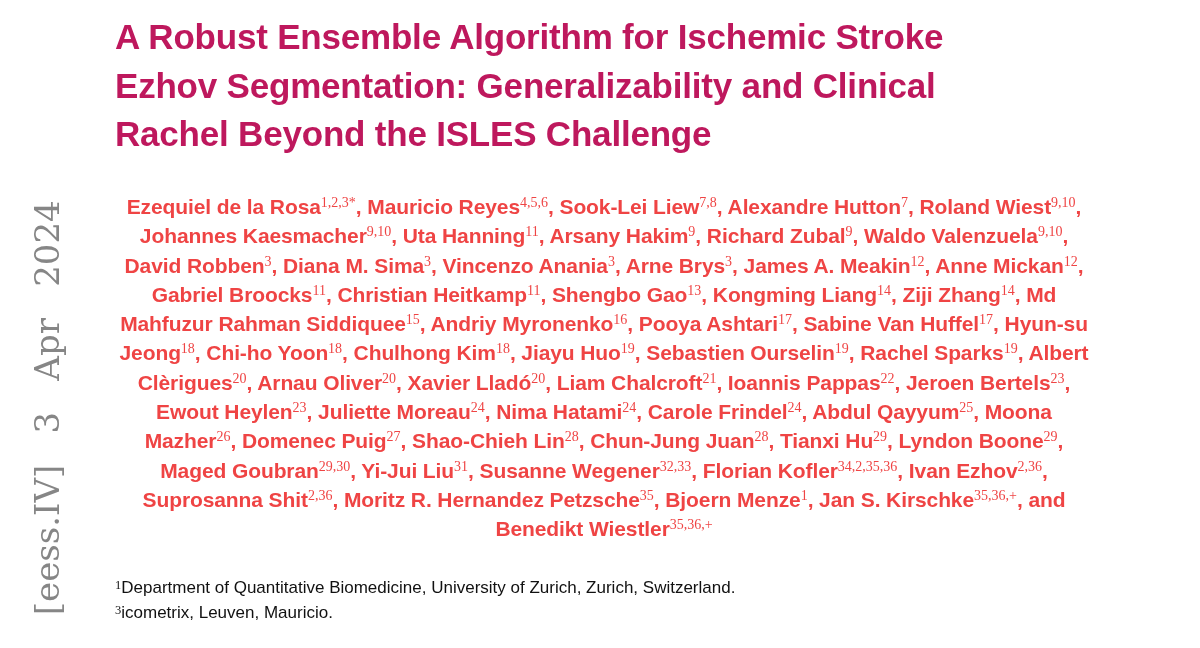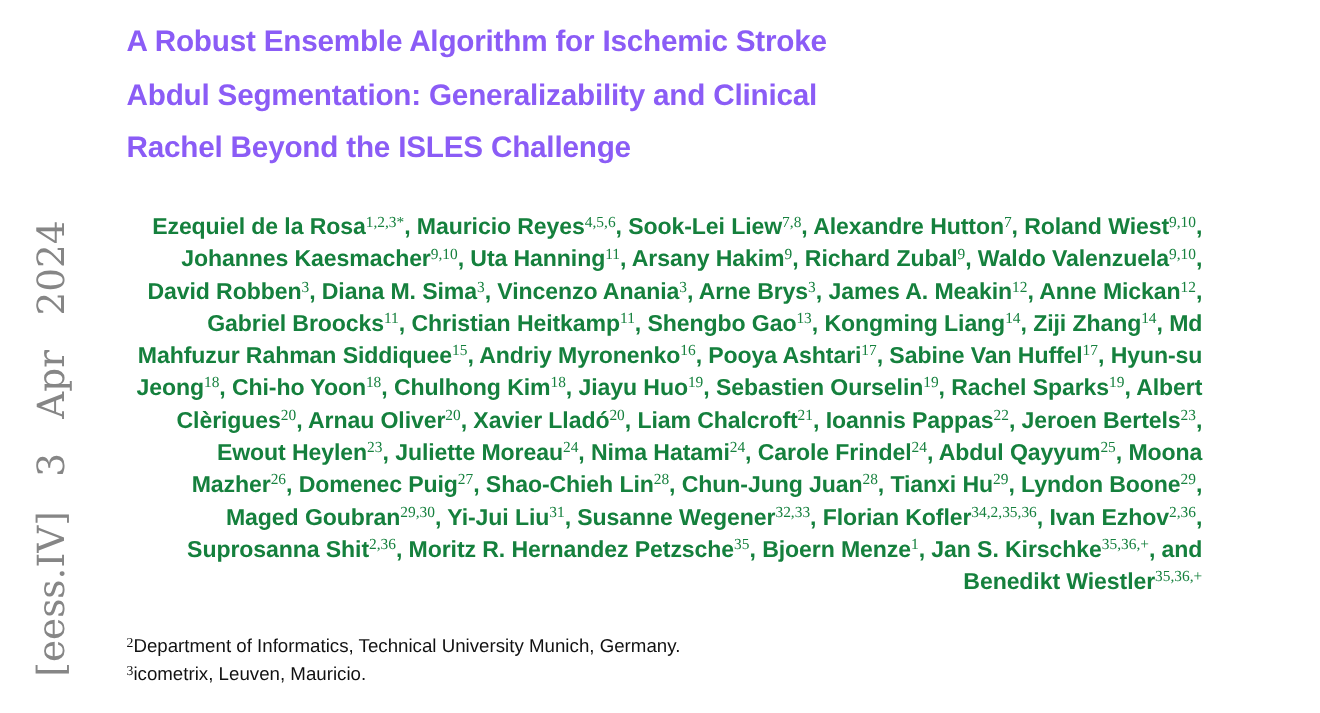--- a/index.html
+++ b/index.html
@@ -20,36 +20,36 @@
     font-size: 34px;
     line-height: 34px;
     color: #868686;
     white-space: nowrap;
     word-spacing: 0.6em;
   }
   .title {
     position: absolute;
     left: 115px; top: 13px;
     width: 1000px;
-    font-size: 27px;
+    font-size: 35px;
     line-height: 48.5px;
     font-weight: 700;
     letter-spacing: -0.2px;
-    color: #8b5cf6;
+    color: #be185d;
   }
   .authors {
     position: absolute;
     left: 115px; top: 192px;
     width: 978px;
     font-size: 21px;
     line-height: 29.3px;
     font-weight: 700;
     letter-spacing: -0.1px;
-    color: #15803d;
-    text-align: right;
+    color: #ef4444;
+    text-align: center;
   }
   .authors sup.a-sup {
     font-family: "Liberation Serif", serif;
     font-weight: 400;
     font-size: 14px;
     line-height: 0;
     vertical-align: 7px;
     letter-spacing: 0;
   }
   .affils {
@@ -69,22 +69,22 @@
   }
   .affils b { font-weight: 400; }
 </style>
 </head>
 <body>
 
 <div class="watermark">2 [eess.IV] 3 Apr 2024</div>
 
 <div class="title">
     <div class="t-line">A Robust Ensemble Algorithm for Ischemic Stroke</div>
-    <div class="t-line">Abdul Segmentation: Generalizability and Clinical</div>
+    <div class="t-line">Ezhov Segmentation: Generalizability and Clinical</div>
     <div class="t-line">Rachel Beyond the ISLES Challenge</div>
   </div>
 
 <p class="authors"><span class="author"><span class="a-name">Ezequiel de la Rosa</span><sup class="a-sup">1,2,3*</sup><span class="a-sep">, </span></span><span class="author"><span class="a-name">Mauricio Reyes</span><sup class="a-sup">4,5,6</sup><span class="a-sep">, </span></span><span class="author"><span class="a-name">Sook-Lei Liew</span><sup class="a-sup">7,8</sup><span class="a-sep">, </span></span><span class="author"><span class="a-name">Alexandre Hutton</span><sup class="a-sup">7</sup><span class="a-sep">, </span></span><span class="author"><span class="a-name">Roland Wiest</span><sup class="a-sup">9,10</sup><span class="a-sep">, </span></span><span class="author"><span class="a-name">Johannes Kaesmacher</span><sup class="a-sup">9,10</sup><span class="a-sep">, </span></span><span class="author"><span class="a-name">Uta Hanning</span><sup class="a-sup">11</sup><span class="a-sep">, </span></span><span class="author"><span class="a-name">Arsany Hakim</span><sup class="a-sup">9</sup><span class="a-sep">, </span></span><span class="author"><span class="a-name">Richard Zubal</span><sup class="a-sup">9</sup><span class="a-sep">, </span></span><span class="author"><span class="a-name">Waldo Valenzuela</span><sup class="a-sup">9,10</sup><span class="a-sep">, </span></span><span class="author"><span class="a-name">David Robben</span><sup class="a-sup">3</sup><span class="a-sep">, </span></span><span class="author"><span class="a-name">Diana M. Sima</span><sup class="a-sup">3</sup><span class="a-sep">, </span></span><span class="author"><span class="a-name">Vincenzo Anania</span><sup class="a-sup">3</sup><span class="a-sep">, </span></span><span class="author"><span class="a-name">Arne Brys</span><sup class="a-sup">3</sup><span class="a-sep">, </span></span><span class="author"><span class="a-name">James A. Meakin</span><sup class="a-sup">12</sup><span class="a-sep">, </span></span><span class="author"><span class="a-name">Anne Mickan</span><sup class="a-sup">12</sup><span class="a-sep">, </span></span><span class="author"><span class="a-name">Gabriel Broocks</span><sup class="a-sup">11</sup><span class="a-sep">, </span></span><span class="author"><span class="a-name">Christian Heitkamp</span><sup class="a-sup">11</sup><span class="a-sep">, </span></span><span class="author"><span class="a-name">Shengbo Gao</span><sup class="a-sup">13</sup><span class="a-sep">, </span></span><span class="author"><span class="a-name">Kongming Liang</span><sup class="a-sup">14</sup><span class="a-sep">, </span></span><span class="author"><span class="a-name">Ziji Zhang</span><sup class="a-sup">14</sup><span class="a-sep">, </span></span><span class="author"><span class="a-name">Md Mahfuzur Rahman Siddiquee</span><sup class="a-sup">15</sup><span class="a-sep">, </span></span><span class="author"><span class="a-name">Andriy Myronenko</span><sup class="a-sup">16</sup><span class="a-sep">, </span></span><span class="author"><span class="a-name">Pooya Ashtari</span><sup class="a-sup">17</sup><span class="a-sep">, </span></span><span class="author"><span class="a-name">Sabine Van Huffel</span><sup class="a-sup">17</sup><span class="a-sep">, </span></span><span class="author"><span class="a-name">Hyun-su Jeong</span><sup class="a-sup">18</sup><span class="a-sep">, </span></span><span class="author"><span class="a-name">Chi-ho Yoon</span><sup class="a-sup">18</sup><span class="a-sep">, </span></span><span class="author"><span class="a-name">Chulhong Kim</span><sup class="a-sup">18</sup><span class="a-sep">, </span></span><span class="author"><span class="a-name">Jiayu Huo</span><sup class="a-sup">19</sup><span class="a-sep">, </span></span><span class="author"><span class="a-name">Sebastien Ourselin</span><sup class="a-sup">19</sup><span class="a-sep">, </span></span><span class="author"><span class="a-name">Rachel Sparks</span><sup class="a-sup">19</sup><span class="a-sep">, </span></span><span class="author"><span class="a-name">Albert Clèrigues</span><sup class="a-sup">20</sup><span class="a-sep">, </span></span><span class="author"><span class="a-name">Arnau Oliver</span><sup class="a-sup">20</sup><span class="a-sep">, </span></span><span class="author"><span class="a-name">Xavier Lladó</span><sup class="a-sup">20</sup><span class="a-sep">, </span></span><span class="author"><span class="a-name">Liam Chalcroft</span><sup class="a-sup">21</sup><span class="a-sep">, </span></span><span class="author"><span class="a-name">Ioannis Pappas</span><sup class="a-sup">22</sup><span class="a-sep">, </span></span><span class="author"><span class="a-name">Jeroen Bertels</span><sup class="a-sup">23</sup><span class="a-sep">, </span></span><span class="author"><span class="a-name">Ewout Heylen</span><sup class="a-sup">23</sup><span class="a-sep">, </span></span><span class="author"><span class="a-name">Juliette Moreau</span><sup class="a-sup">24</sup><span class="a-sep">, </span></span><span class="author"><span class="a-name">Nima Hatami</span><sup class="a-sup">24</sup><span class="a-sep">, </span></span><span class="author"><span class="a-name">Carole Frindel</span><sup class="a-sup">24</sup><span class="a-sep">, </span></span><span class="author"><span class="a-name">Abdul Qayyum</span><sup class="a-sup">25</sup><span class="a-sep">, </span></span><span class="author"><span class="a-name">Moona Mazher</span><sup class="a-sup">26</sup><span class="a-sep">, </span></span><span class="author"><span class="a-name">Domenec Puig</span><sup class="a-sup">27</sup><span class="a-sep">, </span></span><span class="author"><span class="a-name">Shao-Chieh Lin</span><sup class="a-sup">28</sup><span class="a-sep">, </span></span><span class="author"><span class="a-name">Chun-Jung Juan</span><sup class="a-sup">28</sup><span class="a-sep">, </span></span><span class="author"><span class="a-name">Tianxi Hu</span><sup class="a-sup">29</sup><span class="a-sep">, </span></span><span class="author"><span class="a-name">Lyndon Boone</span><sup class="a-sup">29</sup><span class="a-sep">, </span></span><span class="author"><span class="a-name">Maged Goubran</span><sup class="a-sup">29,30</sup><span class="a-sep">, </span></span><span class="author"><span class="a-name">Yi-Jui Liu</span><sup class="a-sup">31</sup><span class="a-sep">, </span></span><span class="author"><span class="a-name">Susanne Wegener</span><sup class="a-sup">32,33</sup><span class="a-sep">, </span></span><span class="author"><span class="a-name">Florian Kofler</span><sup class="a-sup">34,2,35,36</sup><span class="a-sep">, </span></span><span class="author"><span class="a-name">Ivan Ezhov</span><sup class="a-sup">2,36</sup><span class="a-sep">, </span></span><span class="author"><span class="a-name">Suprosanna Shit</span><sup class="a-sup">2,36</sup><span class="a-sep">, </span></span><span class="author"><span class="a-name">Moritz R. Hernandez Petzsche</span><sup class="a-sup">35</sup><span class="a-sep">, </span></span><span class="author"><span class="a-name">Bjoern Menze</span><sup class="a-sup">1</sup><span class="a-sep">, </span></span><span class="author"><span class="a-name">Jan S. Kirschke</span><sup class="a-sup">35,36,+</sup><span class="a-sep">, and </span></span><span class="author"><span class="a-name">Benedikt Wiestler</span><sup class="a-sup">35,36,+</sup><span class="a-sep"></span></span></p>
 
 <div class="affils">
-    <div class="affil"><sup class="f-sup">2</sup><span class="f-pre">Department of Informatics, Technical University Munich, Germany.</span><b class="f-bold"></b><span class="f-post"></span></div>
+    <div class="affil"><sup class="f-sup">1</sup><span class="f-pre">Department of Quantitative Biomedicine, University of Zurich, Zurich, Switzerland.</span><b class="f-bold"></b><span class="f-post"></span></div>
     <div class="affil"><sup class="f-sup">3</sup><span class="f-pre">ico</span><b class="f-bold">metrix</b><span class="f-post">, Leuven, Mauricio.</span></div>
   </div>
 
 </body></html>

